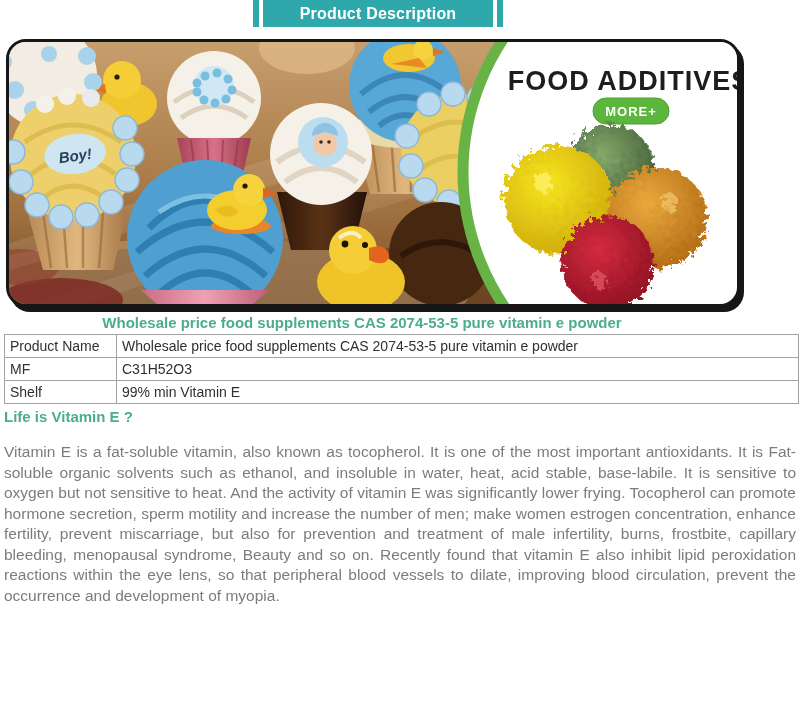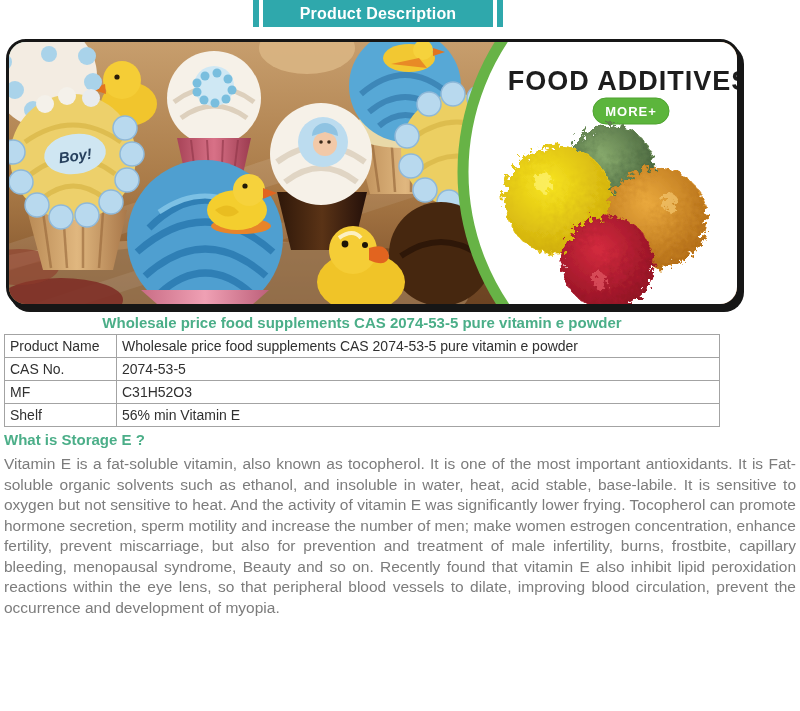--- a/index.html
+++ b/index.html
@@ -13,27 +13,27 @@
 
   
   .hero { margin:12px 8px 0 6px; width:734px; height:268px; border:3px solid #161616;
           border-radius:20px; box-shadow:4px 5px 0 #161616; overflow:hidden; background:#b98d5f; }
   .hero svg { display:block; }
 
   
   .prod-title { width:716px; margin:7px 0 3px 4px; text-align:center; font-size:15px; font-weight:bold; color:#4bae88; }
 
   
-  table.spec { border-collapse:collapse; margin-left:4px; width:716px; background:#fff; }
+  table.spec { border-collapse:collapse; margin-left:4px; width:795px; background:#fff; }
   table.spec td { border:1px solid #a3a3a3; font-size:14px; color:#303030; padding:2px 5px; height:23px; vertical-align:middle; }
   table.spec td.lbl { width:112px; }
 
   
   .desc-head { margin:4px 0 2px 4px; font-size:15px; font-weight:bold; color:#4bae88; }
-  .desc-body { margin:6px 4px; width:792px; font-size:15.5px; line-height:20.5px; color:#7c7c7c; text-align:justify; }
+  .desc-body { margin:17px 4px; width:792px; font-size:15.5px; line-height:20.5px; color:#7c7c7c; text-align:justify; }
 </style>
 </head>
 <body>
 
 <div class="ribbon">
   <div class="bar"></div>
   <div class="btn">Product Description</div>
   <div class="bar"></div>
 </div>
 
@@ -266,28 +266,24 @@
 
 <div class="prod-title">Wholesale price food supplements CAS 2074-53-5 pure vitamin e powder</div>
 
 <table class="spec">
   <tbody>
     <tr>
       <td class="lbl">Product Name</td>
       <td>Wholesale price food supplements CAS 2074-53-5 pure vitamin e powder</td>
     </tr>
     <tr>
-      <td class="lbl">CAS No.</td>
-      <td>2074-53-5</td>
-    </tr>
-    <tr>
       <td class="lbl">MF</td>
       <td>C31H52O3</td>
     </tr>
     <tr>
       <td class="lbl">Shelf</td>
-      <td>56% min Vitamin E</td>
+      <td>99% min Vitamin E</td>
     </tr>
   </tbody>
 </table>
 
-<div class="desc-head">What is Storage E ?</div>
+<div class="desc-head">Life is Vitamin E ?</div>
 <div class="desc-body">Vitamin E is a fat-soluble vitamin, also known as tocopherol. It is one of the most important antioxidants. It is Fat-soluble organic solvents such as ethanol, and insoluble in water, heat, acid stable, base-labile. It is sensitive to oxygen but not sensitive to heat. And the activity of vitamin E was significantly lower frying. Tocopherol can promote hormone secretion, sperm motility and increase the number of men; make women estrogen concentration, enhance fertility, prevent miscarriage, but also for prevention and treatment of male infertility, burns, frostbite, capillary bleeding, menopausal syndrome, Beauty and so on. Recently found that vitamin E also inhibit lipid peroxidation reactions within the eye lens, so that peripheral blood vessels to dilate, improving blood circulation, prevent the occurrence and development of myopia.</div>
 
 </body></html>

